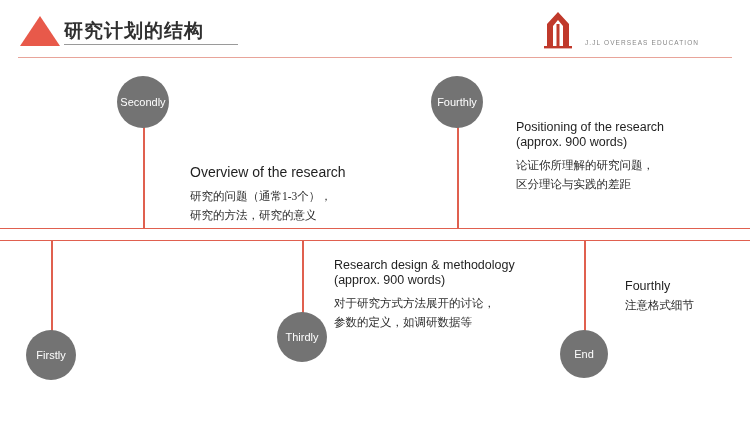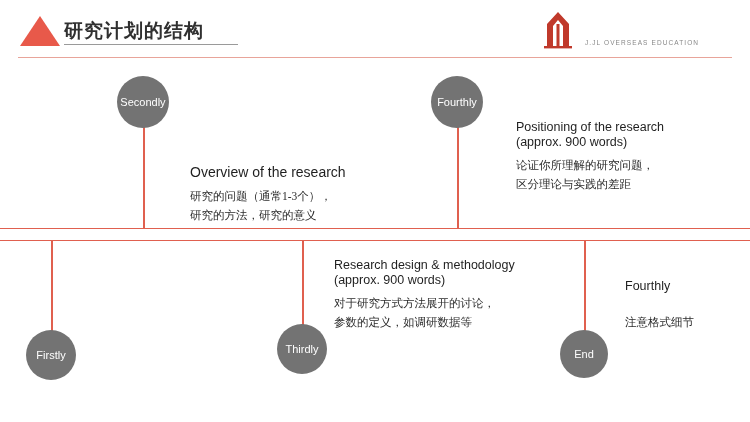--- a/index.html
+++ b/index.html
@@ -201,21 +201,21 @@
   <div class="stem" style="left:302px; top:240px; height:98px;"></div>
   <div class="stem" style="left:457px; top:120px; height:108px;"></div>
   <div class="stem" style="left:584px; top:240px; height:98px;"></div>
 
   <div class="node" style="left:26px; top:330px; width:50px; height:50px;">
     <span>Firstly</span>
   </div>
   <div class="node" style="left:117px; top:76px; width:52px; height:52px;">
     <span>Secondly</span>
   </div>
-  <div class="node" style="left:277px; top:324px; width:50px; height:50px;justify-content:center;">
+  <div class="node" style="left:277px; top:312px; width:50px; height:50px;justify-content:center;">
     <span>Thirdly</span>
   </div>
   <div class="node" style="left:431px; top:76px; width:52px; height:52px;">
     <span>Fourthly</span>
   </div>
   <div class="node" style="left:560px; top:330px; width:48px; height:48px;">
     <span>End</span>
   </div>
 
 
@@ -234,17 +234,17 @@
 
   <div class="block" style="left:516px; top:120px; width:225px;">
     <div class="heading" style="white-space:pre-line;">Positioning of the research
 (approx. 900 words)</div>
     <div class="body" style="white-space:pre-line;">论证你所理解的研究问题，
 区分理论与实践的差距</div>
   </div>
 
   <div class="block" style="left:625px; top:279px; width:120px;">
     <div class="heading" style="white-space:pre-line;">Fourthly</div>
-    <div class="body" style="white-space:pre-line; margin-top:19px;font-family:Liberation Serif, serif;">注意格式细节</div>
+    <div class="body" style="white-space:pre-line; margin-top:2px;font-family:Liberation Serif, serif;">注意格式细节</div>
   </div>
 
 
 </div>
 
 </body></html>

